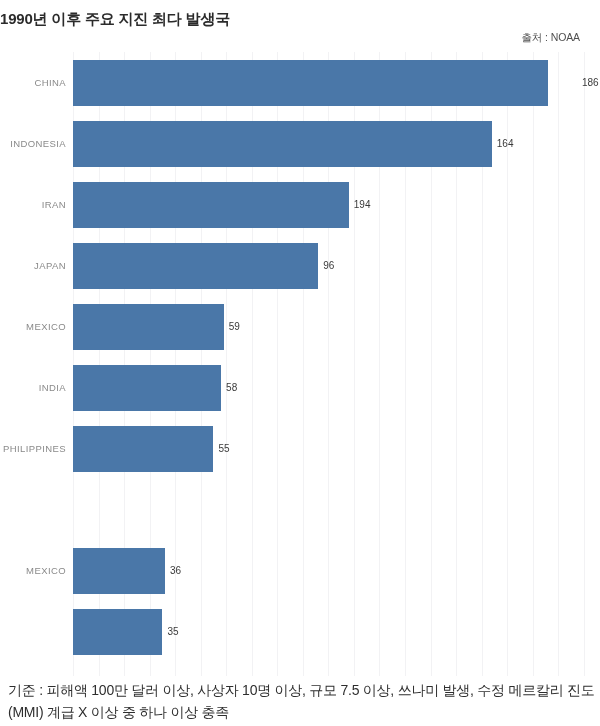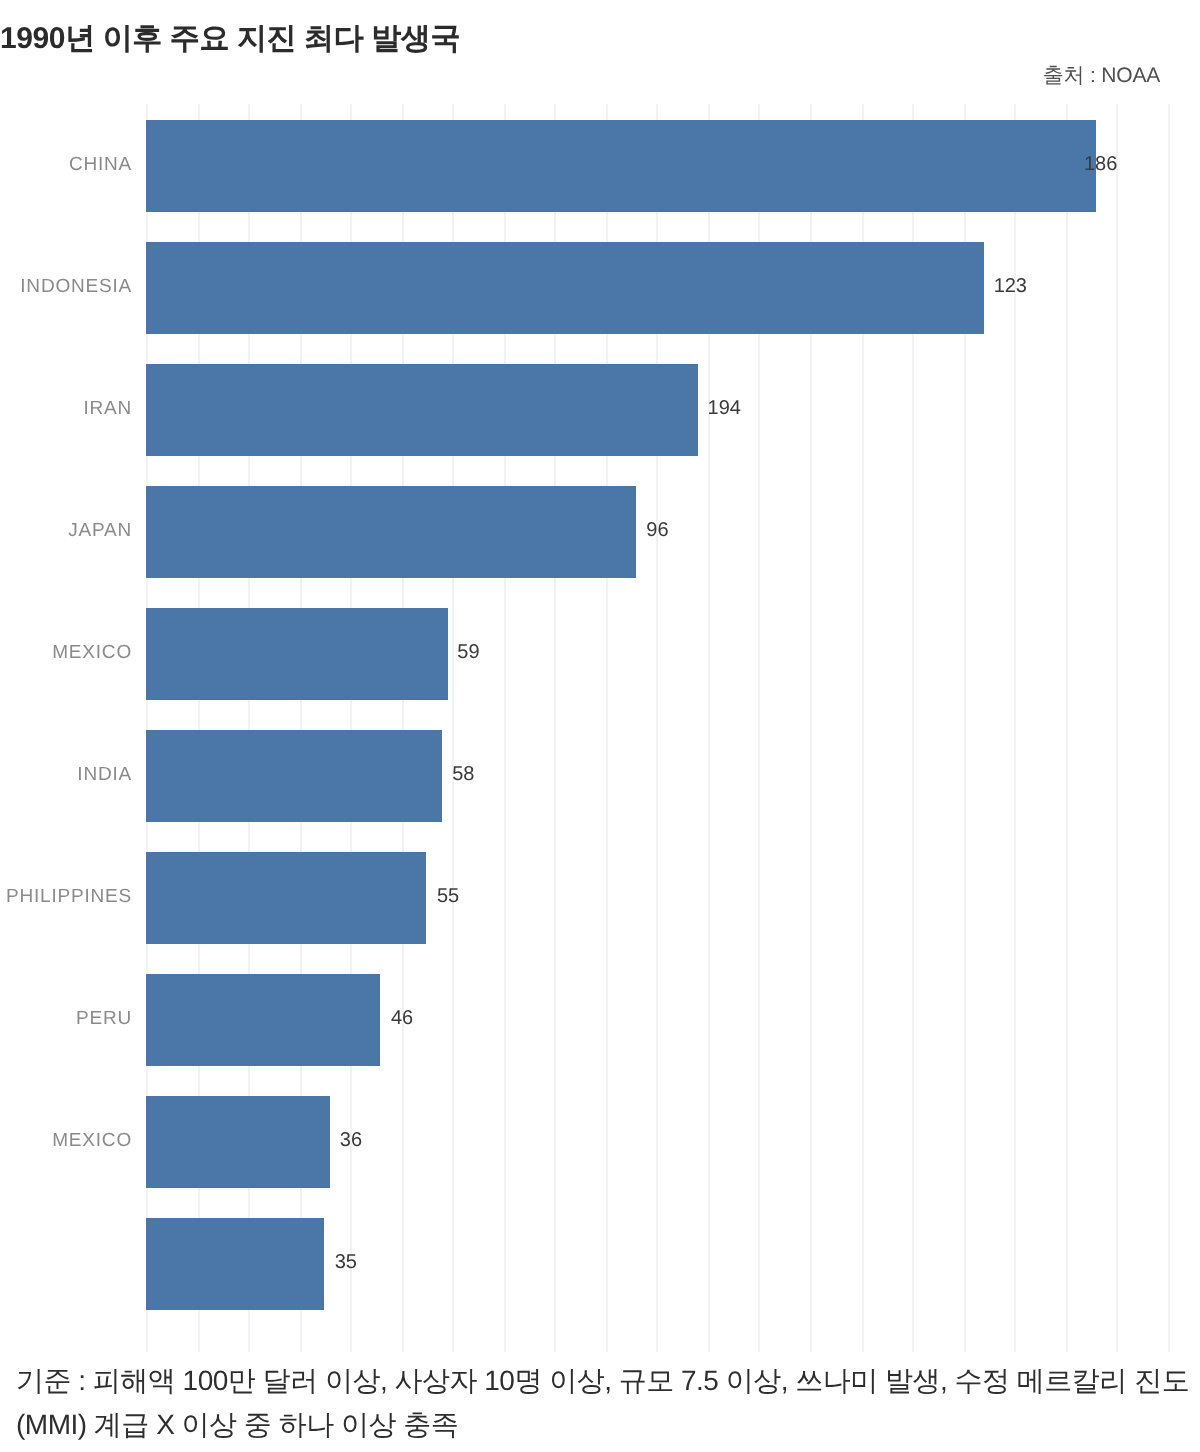--- a/index.html
+++ b/index.html
@@ -153,26 +153,26 @@
         <div class="gridline" style="left: 481.602px; background: rgb(242, 242, 244);"></div>
         <div class="gridline" style="left: 507.14px; background: rgb(242, 242, 244);"></div>
         <div class="gridline" style="left: 532.677px; background: rgb(242, 242, 244);"></div>
         <div class="gridline" style="left: 558.215px; background: rgb(242, 242, 244);"></div>
         <div class="gridline" style="left: 583.753px; background: rgb(242, 242, 244);"></div>
       </div>
     <div class="bars-layer">
         <div class="bar-row" style="top: 8px;">
           <div class="bar-label" style="color: rgb(138, 138, 138);">CHINA</div>
           <div class="bar-rect" style="width: 475px; background: rgb(74, 119, 168);"></div>
-          <div class="bar-value" style="left: 542px; color: rgb(58, 58, 58);">186</div>
+          <div class="bar-value" style="left: 582px; color: rgb(58, 58, 58);">186</div>
         </div>
         <div class="bar-row" style="top: 69px;">
           <div class="bar-label" style="color: rgb(138, 138, 138);">INDONESIA</div>
           <div class="bar-rect" style="width: 418.817px; background: rgb(74, 119, 168);"></div>
-          <div class="bar-value" style="left: 496.817px; color: rgb(58, 58, 58);">123</div>
+          <div class="bar-value" style="left: 496.817px; color: rgb(58, 58, 58);">164</div>
         </div>
         <div class="bar-row" style="top: 130px;">
           <div class="bar-label" style="color: rgb(138, 138, 138);">IRAN</div>
           <div class="bar-rect" style="width: 275.806px; background: rgb(74, 119, 168);"></div>
           <div class="bar-value" style="left: 353.806px; color: rgb(58, 58, 58);">194</div>
         </div>
         <div class="bar-row" style="top: 191px;">
           <div class="bar-label" style="color: rgb(138, 138, 138);">JAPAN</div>
           <div class="bar-rect" style="width: 245.161px; background: rgb(74, 119, 168);"></div>
           <div class="bar-value" style="left: 323.161px; color: rgb(58, 58, 58);">96</div>
@@ -185,25 +185,20 @@
         <div class="bar-row" style="top: 313px;">
           <div class="bar-label" style="color: rgb(138, 138, 138);">INDIA</div>
           <div class="bar-rect" style="width: 148.118px; background: rgb(74, 119, 168);"></div>
           <div class="bar-value" style="left: 226.118px; color: rgb(58, 58, 58);">58</div>
         </div>
         <div class="bar-row" style="top: 374px;">
           <div class="bar-label" style="color: rgb(138, 138, 138);">PHILIPPINES</div>
           <div class="bar-rect" style="width: 140.457px; background: rgb(74, 119, 168);"></div>
           <div class="bar-value" style="left: 218.457px; color: rgb(58, 58, 58);">55</div>
         </div>
-        <div class="bar-row" style="top: 435px;">
-          <div class="bar-label" style="color: rgb(138, 138, 138);">PERU</div>
-          <div class="bar-rect" style="width: 117.473px; background: rgb(74, 119, 168);"></div>
-          <div class="bar-value" style="left: 195.473px; color: rgb(58, 58, 58);">46</div>
-        </div>
         <div class="bar-row" style="top: 496px;">
           <div class="bar-label" style="color: rgb(138, 138, 138);">MEXICO</div>
           <div class="bar-rect" style="width: 91.9355px; background: rgb(74, 119, 168);"></div>
           <div class="bar-value" style="left: 169.935px; color: rgb(58, 58, 58);">36</div>
         </div>
         <div class="bar-row" style="top: 557px;">
           <div class="bar-rect" style="width: 89.3817px; background: rgb(74, 119, 168);"></div>
           <div class="bar-value" style="left: 167.382px; color: rgb(58, 58, 58);">35</div>
         </div>
       </div>

